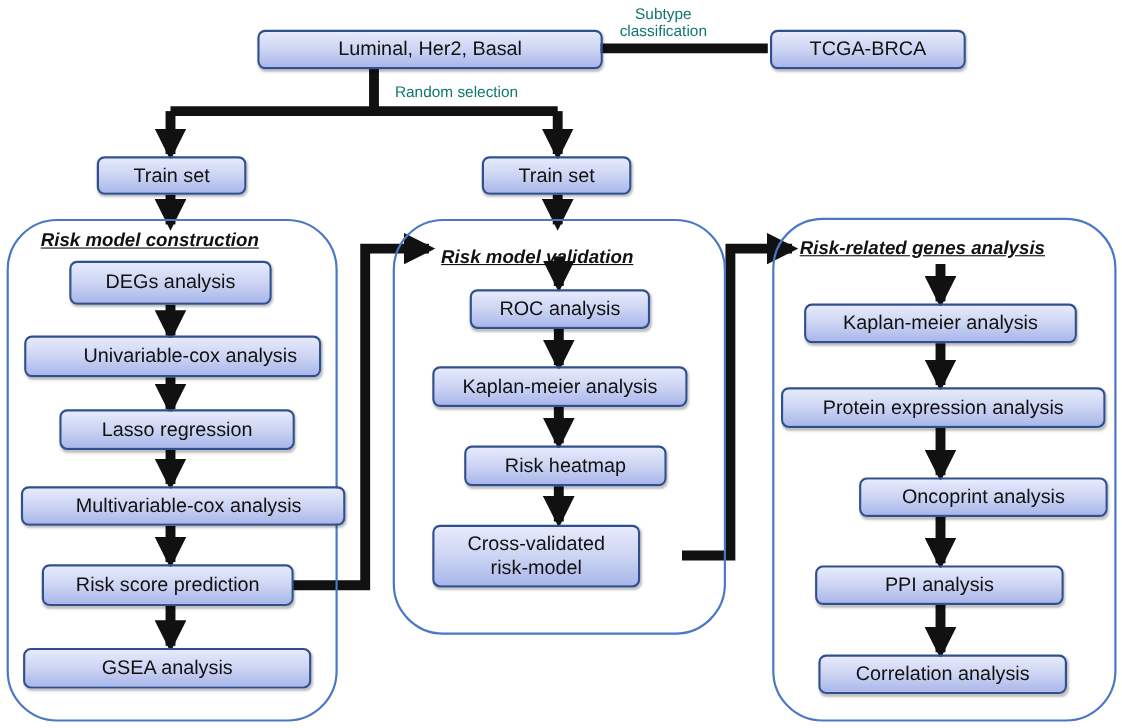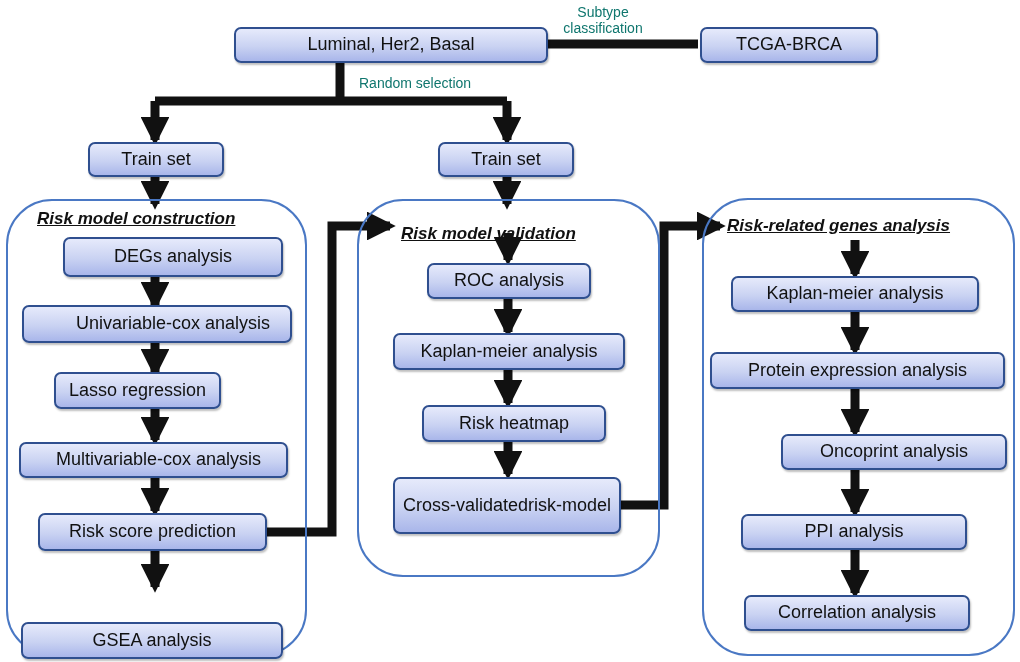--- a/index.html
+++ b/index.html
@@ -74,33 +74,33 @@
   <div>Subtype</div>
   <div>classification</div>
 </div>
 <div class="label" style="left:359px;top:75px;">Random selection</div>
 
 <div class="node" style="left:88px;top:142px;width:136px;height:35px;">Train set</div>
 <div class="node" style="left:438px;top:142px;width:136px;height:35px;">Train set</div>
 
 <div class="group" style="left:6px;top:199px;width:301px;height:457px;"></div>
 <div class="group-title" style="left:37px;top:209px;">Risk model construction</div>
-<div class="node" style="left:63px;top:237px;width:220px;height:40px;">DEGs analysis</div>
+<div class="node" style="left:63px;top:237px;width:184px;height:40px;">DEGs analysis</div>
 <div class="node" style="left:22px;top:305px;width:270px;height:38px;padding-left:32px;">Univariable-cox analysis</div>
-<div class="node" style="left:54px;top:372px;width:167px;height:37px;">Lasso regression</div>
-<div class="node" style="left:19px;top:442px;width:269px;height:36px;padding-left:10px;">Multivariable-cox analysis</div>
+<div class="node" style="left:54px;top:372px;width:214px;height:37px;">Lasso regression</div>
+<div class="node" style="left:19px;top:442px;width:295px;height:36px;padding-left:10px;">Multivariable-cox analysis</div>
 <div class="node" style="left:38px;top:513px;width:229px;height:38px;">Risk score prediction</div>
-<div class="node" style="left:21px;top:589px;width:262px;height:37px;margin-top:33px;">GSEA analysis</div>
+<div class="node" style="left:21px;top:589px;width:262px;height:37px;">GSEA analysis</div>
 
 <div class="group" style="left:357px;top:199px;width:303px;height:378px;"></div>
 <div class="group-title" style="left:401px;top:224px;">Risk model validation</div>
 <div class="node" style="left:427px;top:263px;width:164px;height:36px;">ROC analysis</div>
 <div class="node" style="left:393px;top:333px;width:232px;height:37px;">Kaplan-meier analysis</div>
 <div class="node" style="left:422px;top:405px;width:184px;height:37px;">Risk heatmap</div>
-<div class="node" style="left:393px;top:477px;width:228px;height:57px;flex-direction:row;">
+<div class="node" style="left:393px;top:477px;width:189px;height:57px;flex-direction:column;">
   <span>Cross-validated</span>
   <span>risk-model</span>
 </div>
 
 <div class="group" style="left:702px;top:198px;width:313px;height:458px;"></div>
 <div class="group-title" style="left:727px;top:216px;">Risk-related genes analysis</div>
 <div class="node" style="left:731px;top:276px;width:248px;height:36px;">Kaplan-meier analysis</div>
 <div class="node" style="left:710px;top:352px;width:295px;height:37px;text-align:right;">Protein expression analysis</div>
 <div class="node" style="left:781px;top:434px;width:226px;height:36px;">Oncoprint analysis</div>
 <div class="node" style="left:741px;top:514px;width:226px;height:36px;">PPI analysis</div>

